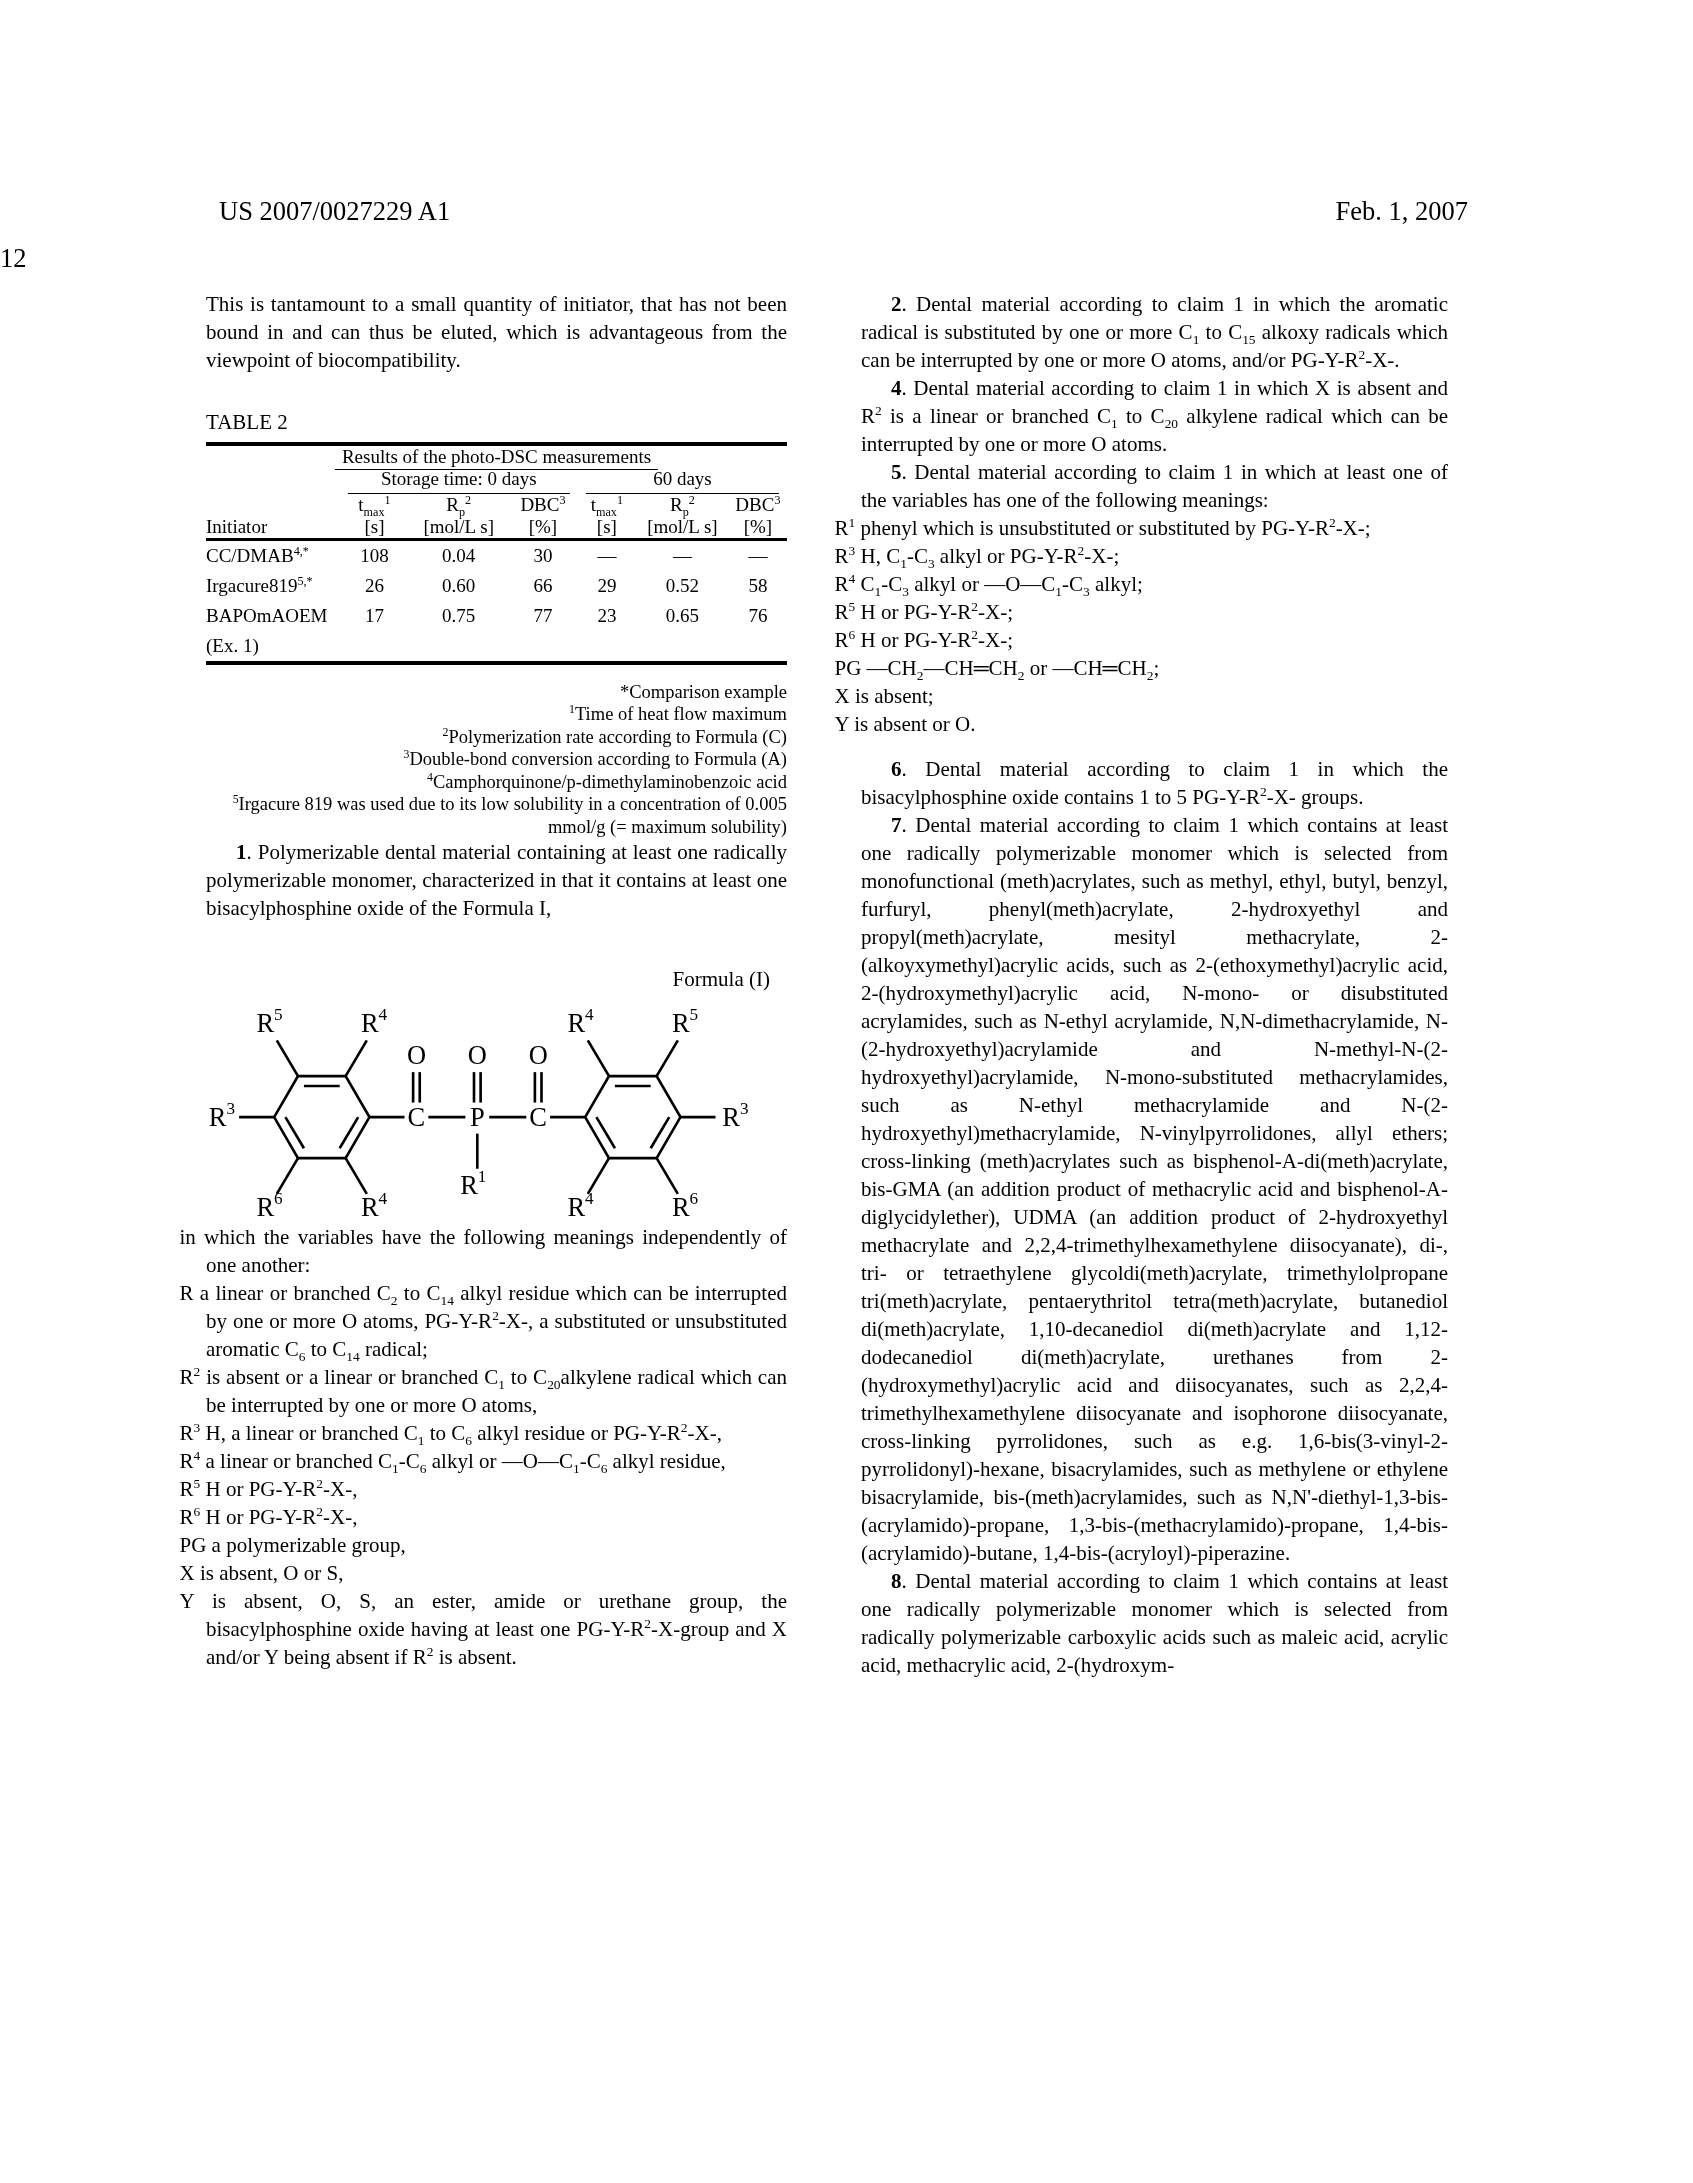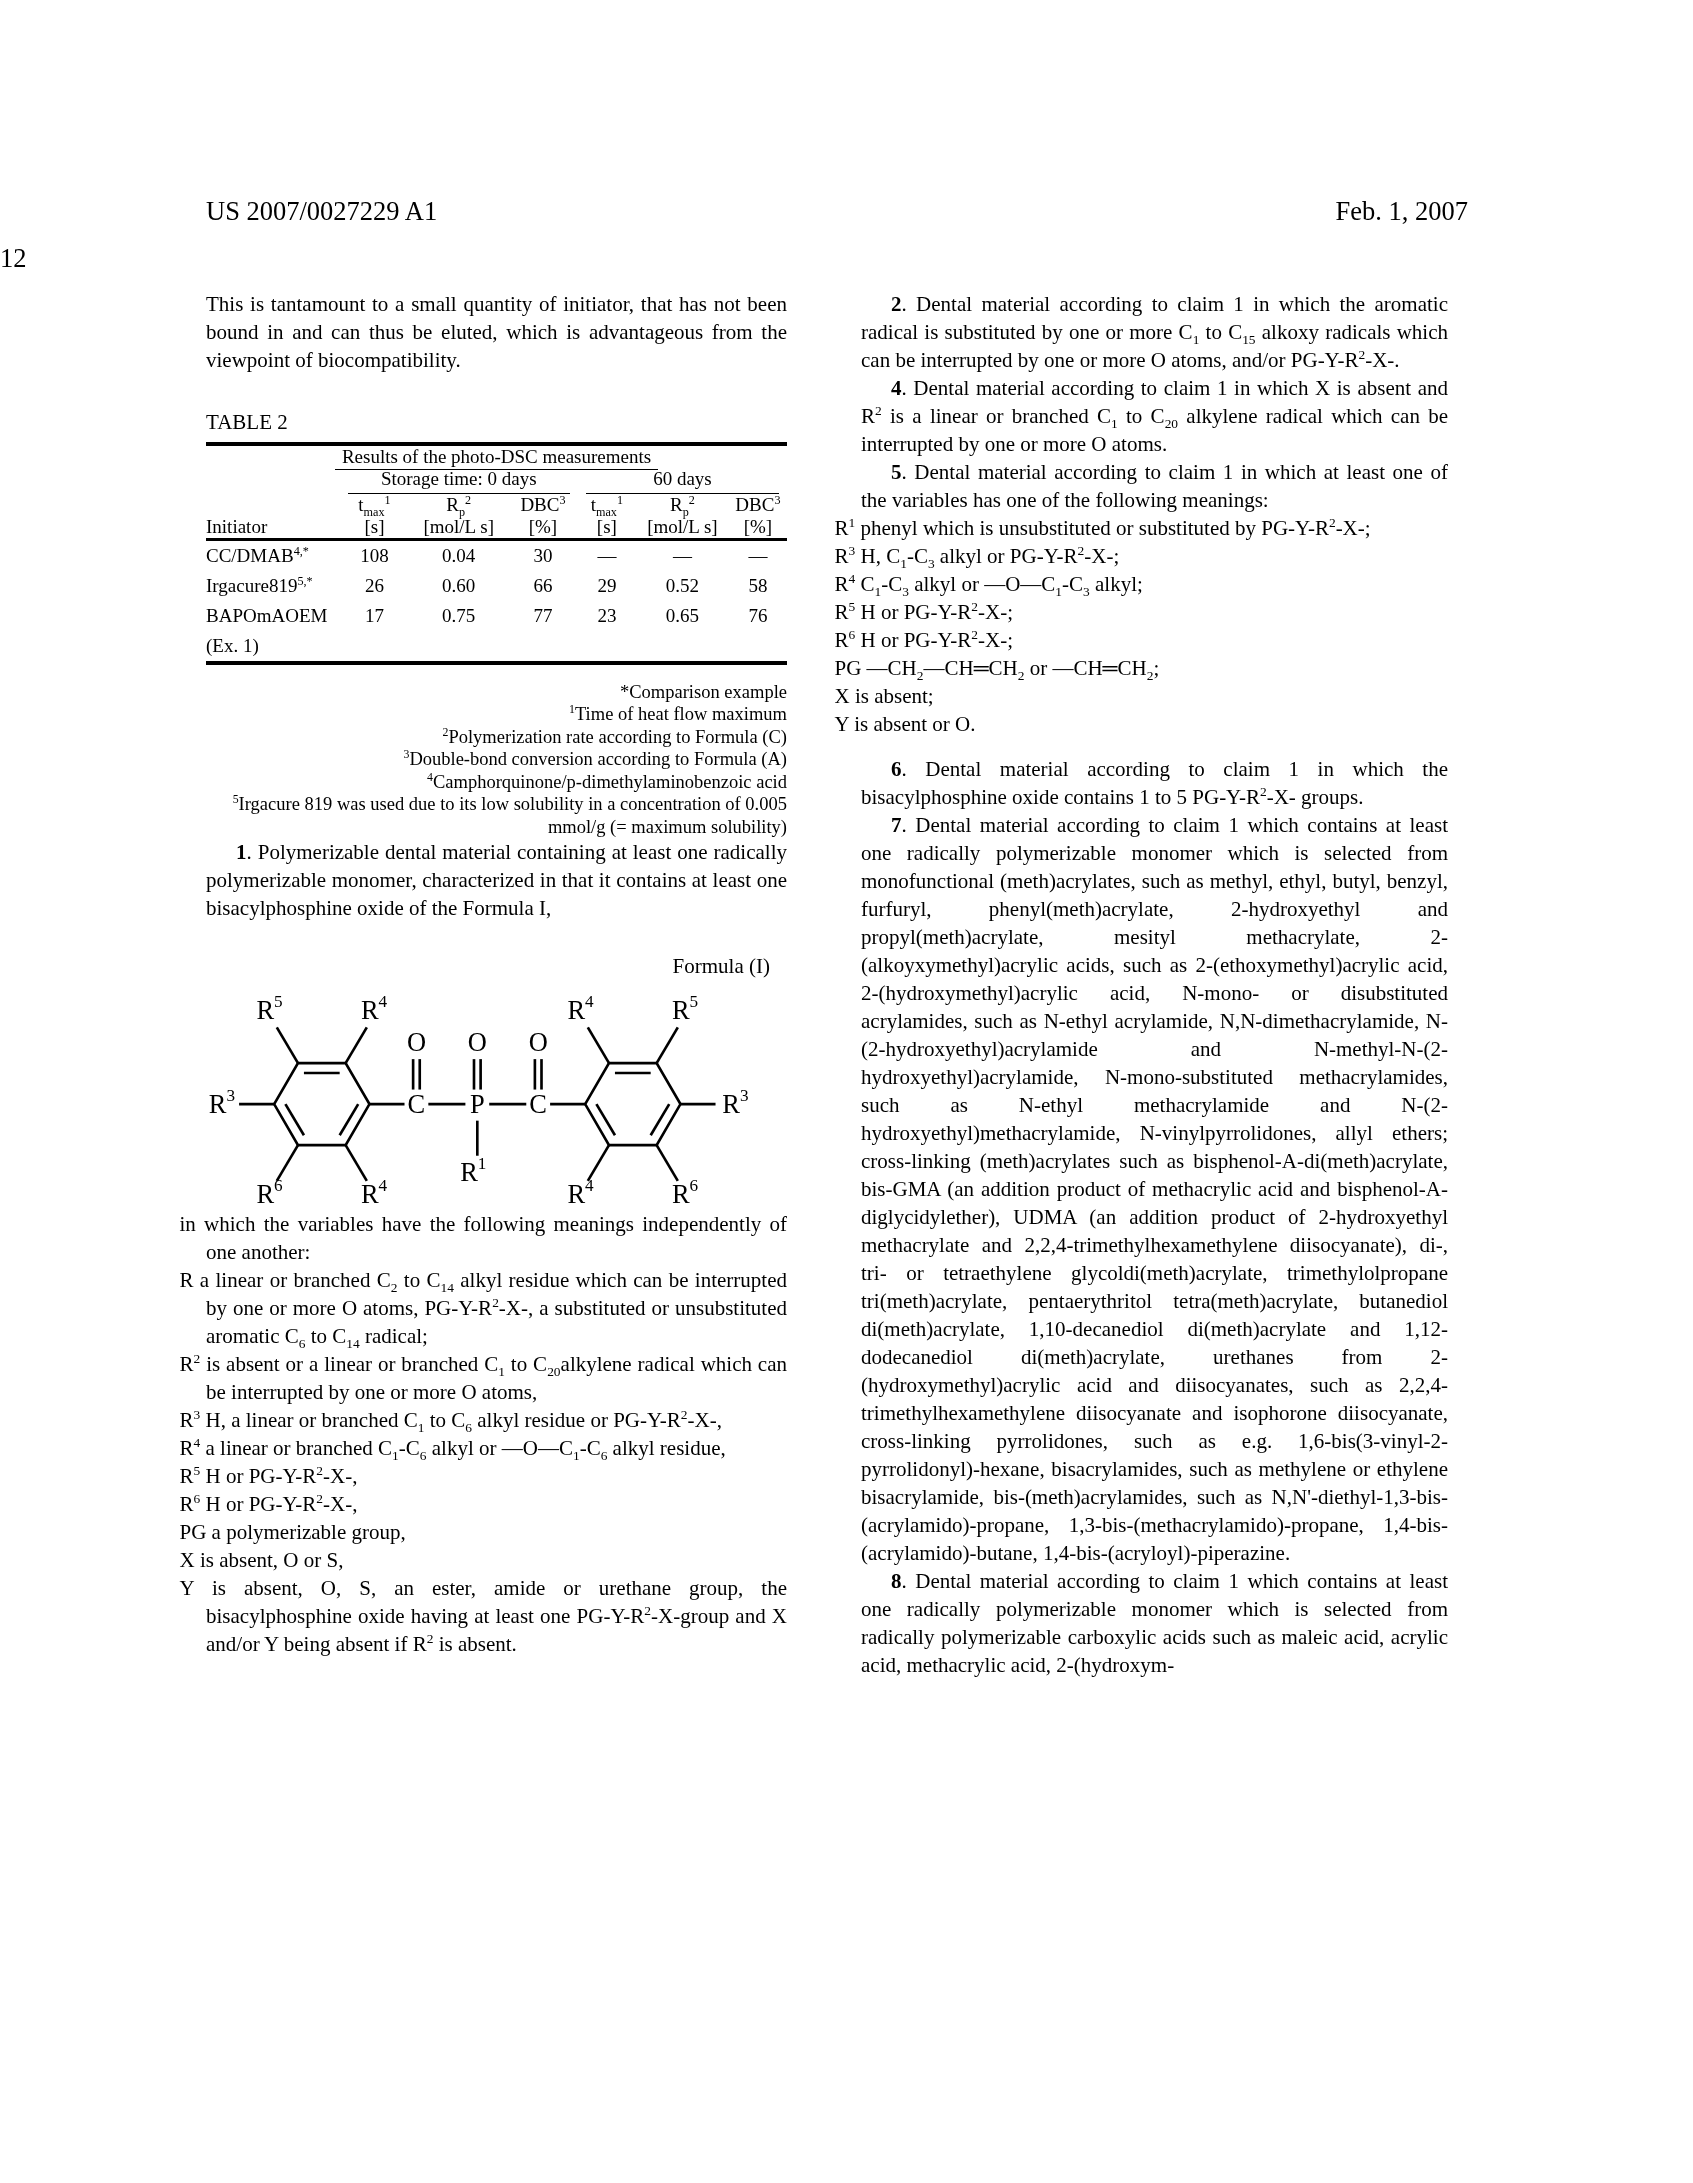--- a/index.html
+++ b/index.html
@@ -2,21 +2,21 @@
 <html style="font-size:10.6px"><head>
 <meta charset="utf-8">
 <style>
   html, body { margin: 0; padding: 0; background: #ffffff; }
   body {
     width: 1694px; height: 2183px; position: relative;
     font-family: "Liberation Serif", serif; color: #000;
     -webkit-font-smoothing: antialiased;
   }
   .hdr { position: absolute; top: 196px; font-size: 26.5px; }
-  .hdr-left { left: 206px; }
+  .hdr-left { left: 219px; }
   .hdr-right { right: 226px; }
   .page-num { position: absolute; top: 243px; left: 0; width: 100%; text-align: left; font-size: 26.5px; }
 
   .col { position: absolute; top: 290px; }
   .col-left  { left: 206px; width: 581px; }
   .col-right { left: 861px; width: 587px; }
 
   p.body { font-size: 21px; line-height: 28px; text-align: justify; margin: 0; }
   .claim { text-indent: 30px; }
   sup { font-size: 64%; line-height: 0; }
@@ -38,21 +38,21 @@
   .rule-b { border-bottom: 3.3px solid #000; }
   .t-data td { text-align: center; line-height: 30px; vertical-align: top; }
   .t-data td.init { text-align: left; }
   .t-first td { padding-top: 9.3px; }
   .t-last td { padding-bottom: 12px; }
 
   .fns { margin-top: 16px; }
   .fn { font-size: 18.5px; line-height: 22.5px; margin: 0; text-align: right; }
 
   .claim1 { margin-top: 46px; }
-  .formula-label { text-align: right; font-size: 21px; margin-top: 32px; padding-right: 17px; }
+  .formula-label { text-align: right; font-size: 21px; margin-top: 45px; padding-right: 17px; }
   .formula-svg { display: block; margin-top: 5.3px; }
   .formula-svg text { font-family: "Liberation Serif", serif; font-size: 40px; fill: #000; }
   .formula-svg .ss { font-size: 26px; }
 
   .def { margin-top: 18.5px; margin-left: 60px; text-indent: -26.5px; }
   .vintro { margin-top: 20px; }
   .defs-block { margin-bottom: 17px; }
   .cb { margin-top: 0; }
 </style>
 </head>

